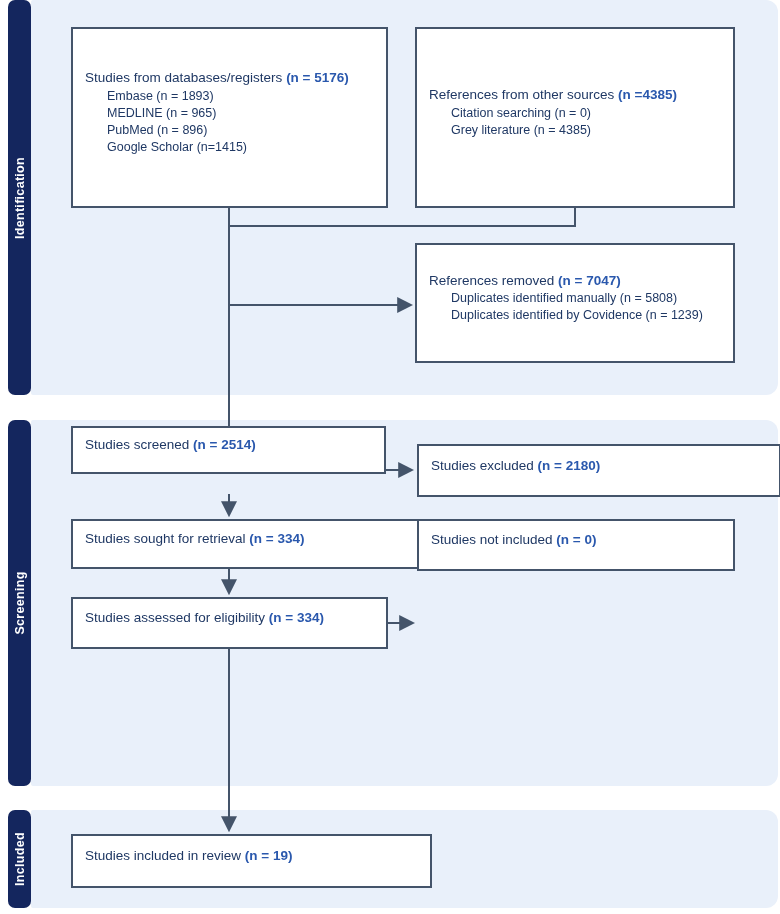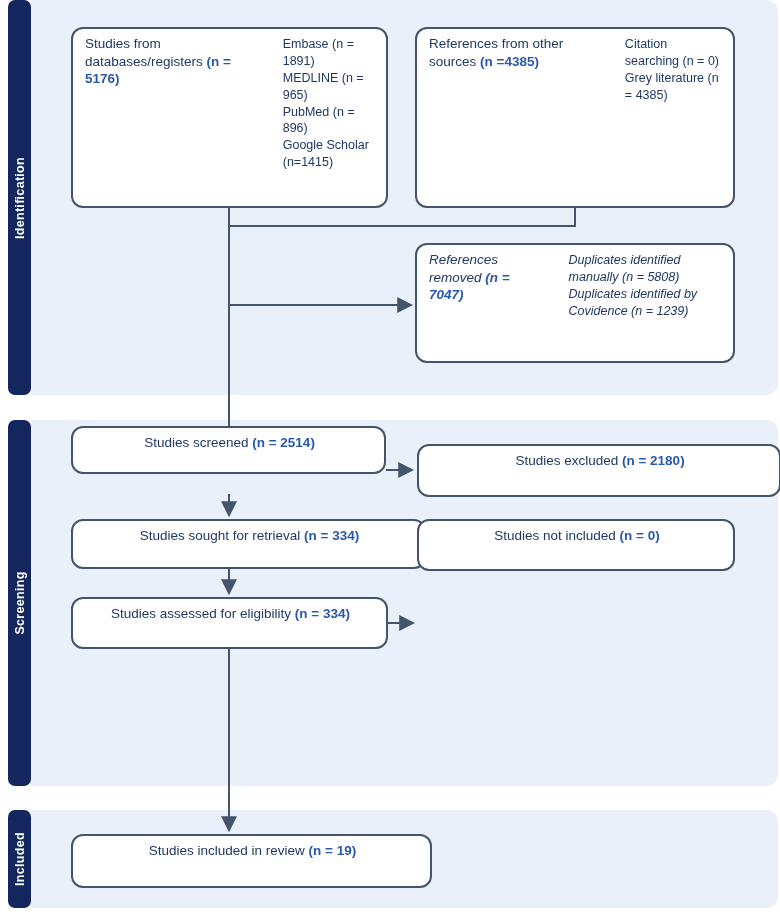--- a/index.html
+++ b/index.html
@@ -38,22 +38,22 @@
   }
 
   
   svg.connectors{position:absolute;left:0;top:0;z-index:1;pointer-events:none;}
 
   
   .box{
     position:absolute;
     background:var(--box-bg);
     border:2px solid var(--line);
-    border-radius:12px;
-    display:flex;flex-direction:row;justify-content:center;
+    border-radius:0;
+    display:flex;flex-direction:column;justify-content:center;
     padding:6px 10px 16px 12px;
     z-index:2;
     color:var(--text);
   }
   .box-title{font-size:13.5px;line-height:1.3;}
   .box-title .count{color:var(--count);font-weight:bold;}
   .box-items{margin-left:22px;margin-top:1px;}
   .box-item{font-size:12.5px;line-height:1.35;white-space:pre-line;}
 </style>
 </head>
@@ -95,39 +95,39 @@
       <path d="M388,623 L412,623" marker-end="url(#arrow)"></path>
     </g>
   </svg>
 
   <div class="box" style="left:71px;top:27px;width:317px;height:181px;">
     <div class="box-title">
       <span>Studies from databases/registers</span>
       <b class="count">(n = 5176)</b>
     </div>
     <div class="box-items">
-      <div class="box-item">Embase (n = 1891)</div>
+      <div class="box-item">Embase (n = 1893)</div>
       <div class="box-item">MEDLINE (n = 965)</div>
       <div class="box-item">PubMed (n = 896)</div>
       <div class="box-item">Google Scholar (n=1415)</div>
     </div>
   </div>
 
   <div class="box" style="left:415px;top:27px;width:320px;height:181px;">
     <div class="box-title">
       <span>References from other sources</span>
       <b class="count">(n =4385)</b>
     </div>
     <div class="box-items">
       <div class="box-item">Citation searching (n = 0)</div>
       <div class="box-item">Grey literature (n = 4385)</div>
     </div>
   </div>
 
-  <div class="box" style="left:415px;top:243px;width:320px;height:120px;font-style:italic;">
+  <div class="box" style="left:415px;top:243px;width:320px;height:120px;">
     <div class="box-title">
       <span>References removed</span>
       <b class="count">(n = 7047)</b>
     </div>
     <div class="box-items">
       <div class="box-item">Duplicates identified manually (n = 5808)</div>
       <div class="box-item">Duplicates identified by Covidence (n = 1239)</div>
     </div>
   </div>
 

